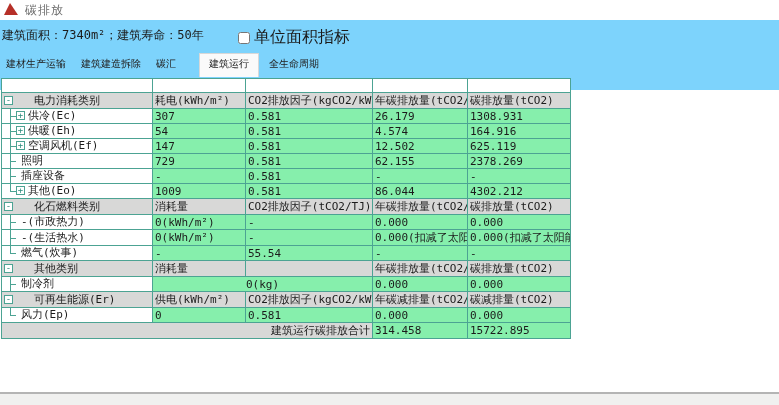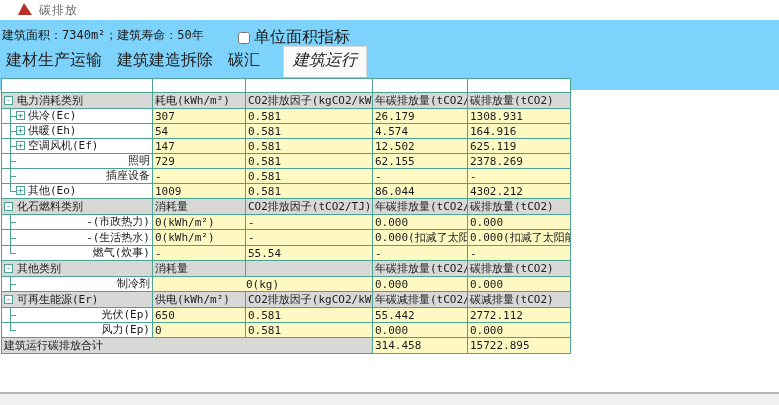--- a/index.html
+++ b/index.html
@@ -2,71 +2,71 @@
 <html><head>
 <meta charset="utf-8">
 <style>
   * { margin:0; padding:0; box-sizing:border-box; }
   html,body { width:779px; height:405px; overflow:hidden;
     font-family:"DejaVu Sans Mono","DejaVu Sans","Liberation Sans",sans-serif; }
   body { position:relative; background:#ffffff; }
 
   
   .titlebar { position:absolute; top:0; left:0; width:701px; height:20px;
-    background:#ffffff; display:flex; align-items:center; padding-left:18px; }
+    background:#ffffff; display:flex; align-items:center; padding-left:4px; }
   .app-icon { width:0; height:0; border-left:6px solid transparent;
     border-right:8px solid transparent; border-bottom:12px solid #b63028;
     margin-right:7px; position:relative; top:-1px; }
   .win-title { font-size:12px; color:#6b6b6b; letter-spacing:1px; }
 
   
   .toolpanel { position:absolute; top:20px; left:0; width:779px; height:70px;
     background:#7dd3fc; }
   .info-row { position:absolute; top:7px; left:2px; width:760px; height:16px;
     font-size:12px; color:#1b1b1b; display:flex; align-items:center; }
   .info-text { white-space:nowrap; }
   .chk-wrap { position:absolute; left:236px; top:0; display:flex; align-items:center; }
   .chk-wrap input { width:12px; height:12px; margin-right:4px; accent-color:#888; }
   .chk-label { font-size:16px; color:#1b1b1b; }
 
   
   .tabs { position:absolute; top:33px; left:2px; height:22px; display:flex;
-    align-items:flex-end; font-size:16px; color:#222; }
+    align-items:flex-end; font-size:10px; color:#222; }
   .tab { padding:3px 4px 4px 4px; margin-right:7px; cursor:default; white-space:nowrap; }
   .tab.selected { background:#fafafa; border:1px solid #d8d8d8; border-bottom:none;
-    margin-left:12px; margin-right:6px; padding:3px 9px 6px 9px; position:relative; top:2px;font-style:italic; }
+    margin-left:12px; margin-right:6px; padding:3px 9px 6px 9px; position:relative; top:2px; }
 
   
   .content { position:absolute; top:90px; left:0; width:779px; height:303px; background:#ffffff; }
 
   
   table.grid { position:absolute; top:78px; left:1px; width:569px;
     border-collapse:collapse; table-layout:fixed; background:#ffffff; }
   table.grid td { border:1px solid #4ca393; height:14px; font-size:11px; color:#1b1b1b;
     padding:0 2px; white-space:nowrap; overflow:hidden; vertical-align:middle; }
-  td.c-val { background:#fef9c3; }
+  td.c-val { background:#86efac; }
   tr.sec td { background:#d8d8d7; }
   td.empty { background:#ffffff; }
   td.merged { text-align:center; }
-  td.total-label { background:#d8d8d7; text-align:left;font-family:Liberation Serif, serif; }
+  td.total-label { background:#d8d8d7; text-align:right;font-family:Liberation Serif, serif; }
 
   
   .tree-lbl { position:relative; display:block; height:14px; line-height:14px; }
   .box { position:absolute; width:9px; height:9px; top:2px; border:1px solid #4ca393;
     background:#fff; font-size:9px; line-height:7px; text-align:center; color:#2e8c7d; }
   .box.collapse { left:0; }
   .box.expand { left:12px; }
-  .sec-lbl { padding-left:13px; display:block; }
+  .sec-lbl { padding-left:30px; display:block; }
   .conn-mid::before { content:''; position:absolute; left:6px; top:-1px; height:16px;
     border-left:1px solid #4ca393; }
   .conn-last::before { content:''; position:absolute; left:6px; top:-1px; height:8px;
     border-left:1px solid #4ca393; }
   .conn-mid::after, .conn-last::after { content:''; position:absolute; left:6px; top:7px;
     width:6px; border-top:1px solid #4ca393; }
-  .lbl-plain { padding-left:17px; display:block;text-align:right; }
+  .lbl-plain { padding-left:17px; display:block; }
   .lbl-exp { padding-left:24px; display:block; }
 
   
   .bottom-line { position:absolute; top:392px; left:0; width:779px; height:2px; background:#b4b4b4; }
   .bottom-strip { position:absolute; top:394px; left:0; width:779px; height:11px; background:#f0f0ef; }
 </style>
 </head>
 <body>
 
 <div class="titlebar">
@@ -80,20 +80,21 @@
     <span class="chk-wrap">
       <input type="checkbox" style="">
       <span class="chk-label">单位面积指标</span>
     </span>
   </div>
   <div class="tabs" id="tabs">
       <span class="tab">建材生产运输</span>
       <span class="tab">建筑建造拆除</span>
       <span class="tab">碳汇</span>
       <span class="tab selected">建筑运行</span>
+      <span class="tab">全生命周期</span>
     </div>
 </div>
 
 <div class="content"></div>
 
 <table class="grid">
   <colgroup>
     <col style="width:151px">
       <col style="width:93px">
       <col style="width:127px">
@@ -264,31 +265,20 @@
             <span class="sec-lbl">可再生能源(Er)</span>
           </span>
         </td>
         <td>供电(kWh/m²)</td>
         <td>CO2排放因子(kgCO2/kWh)</td>
         <td>年碳减排量(tCO2/a)</td>
         <td>碳减排量(tCO2)</td>
       </tr>
       <tr>
         <td>
-          <span class="tree-lbl conn-mid">
-            <span class="lbl-plain">光伏(Ep)</span>
-          </span>
-        </td>
-        <td class="c-val">650</td>
-        <td class="c-val">0.581</td>
-        <td class="c-val">55.442</td>
-        <td class="c-val">2772.112</td>
-      </tr>
-      <tr>
-        <td>
           <span class="tree-lbl conn-last">
             <span class="lbl-plain">风力(Ep)</span>
           </span>
         </td>
         <td class="c-val">0</td>
         <td class="c-val">0.581</td>
         <td class="c-val">0.000</td>
         <td class="c-val">0.000</td>
       </tr>
       <tr>

